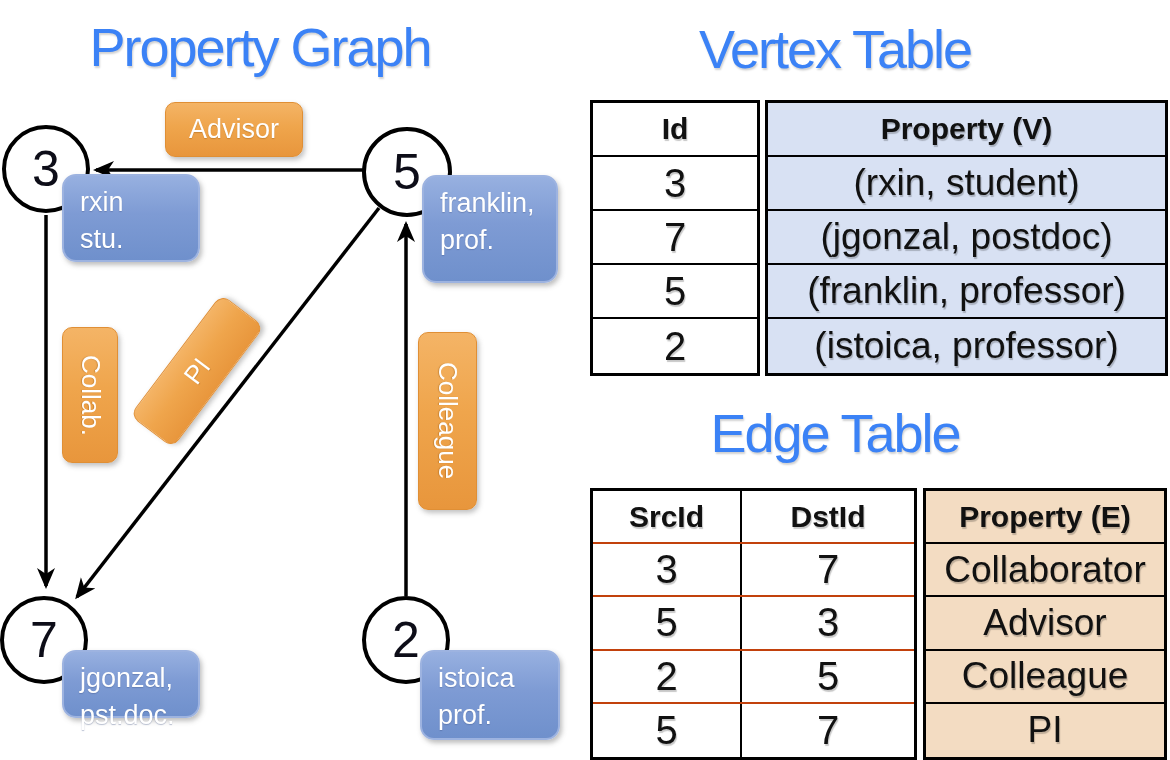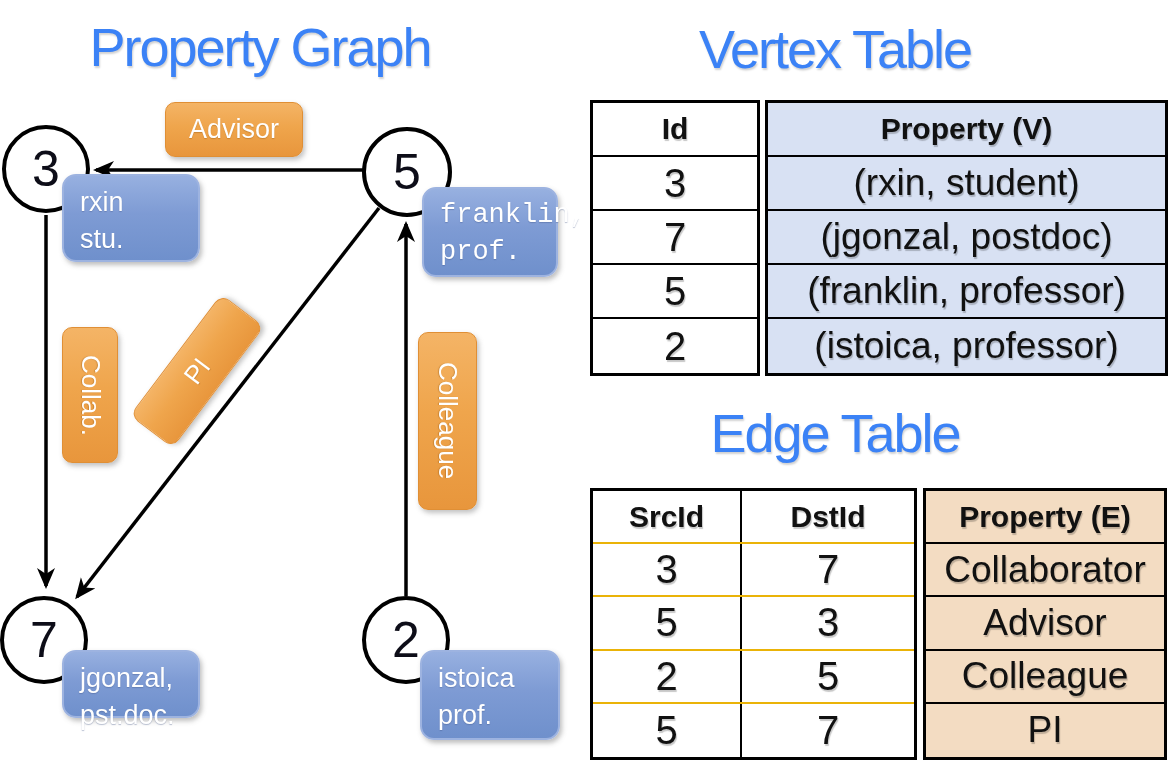--- a/index.html
+++ b/index.html
@@ -54,21 +54,21 @@
   }
   .tbl .cell:nth-last-child(1){border-bottom:none;}
   .tbl.rows5{grid-template-rows:repeat(5,1fr);}
   .head{font-weight:bold;font-size:30px;}
   .num{font-size:40px;}
   .proptext{font-size:37px;}
   .vt-prop{background:#d8e1f3;}
   .et-prop{background:#f3dcc2;}
 
   .et-ids .row{
-    display:grid;grid-template-columns:147px 1fr;border-bottom:2px solid #eab308;
+    display:grid;grid-template-columns:147px 1fr;border-bottom:2px solid #c2410c;
   }
   .et-ids .row:last-child{border-bottom:none;}
   .et-ids .row .cell{border-bottom:none;}
   .et-ids .dst{border-left:2px solid #000;}
 </style>
 </head>
 <body>
 
 <div class="abs" style="left:0;top:0;width:585px;height:760px;">
 
@@ -96,21 +96,21 @@
     <span>7</span>
   </div>
   <div class="node" style="left:362px;top:596px;width:88px;height:88px;">
     <span>2</span>
   </div>
 
   <div class="blue-box" style="left:62px;top:174px;width:138px;height:88px;">
     <div>rxin</div>
     <div>stu.</div>
   </div>
-  <div class="blue-box" style="left:422px;top:187px;width:136px;height:90px;font-family:Liberation Mono, monospace;">
+  <div class="blue-box" style="left:422px;top:175px;width:136px;height:108px;">
     <div>franklin,</div>
     <div>prof.</div>
   </div>
   <div class="blue-box" style="left:62px;top:650px;width:138px;height:68px;">
     <div>jgonzal,</div>
     <div>pst.doc.</div>
   </div>
   <div class="blue-box" style="left:420px;top:650px;width:140px;height:90px;">
     <div>istoica</div>
     <div>prof.</div>

